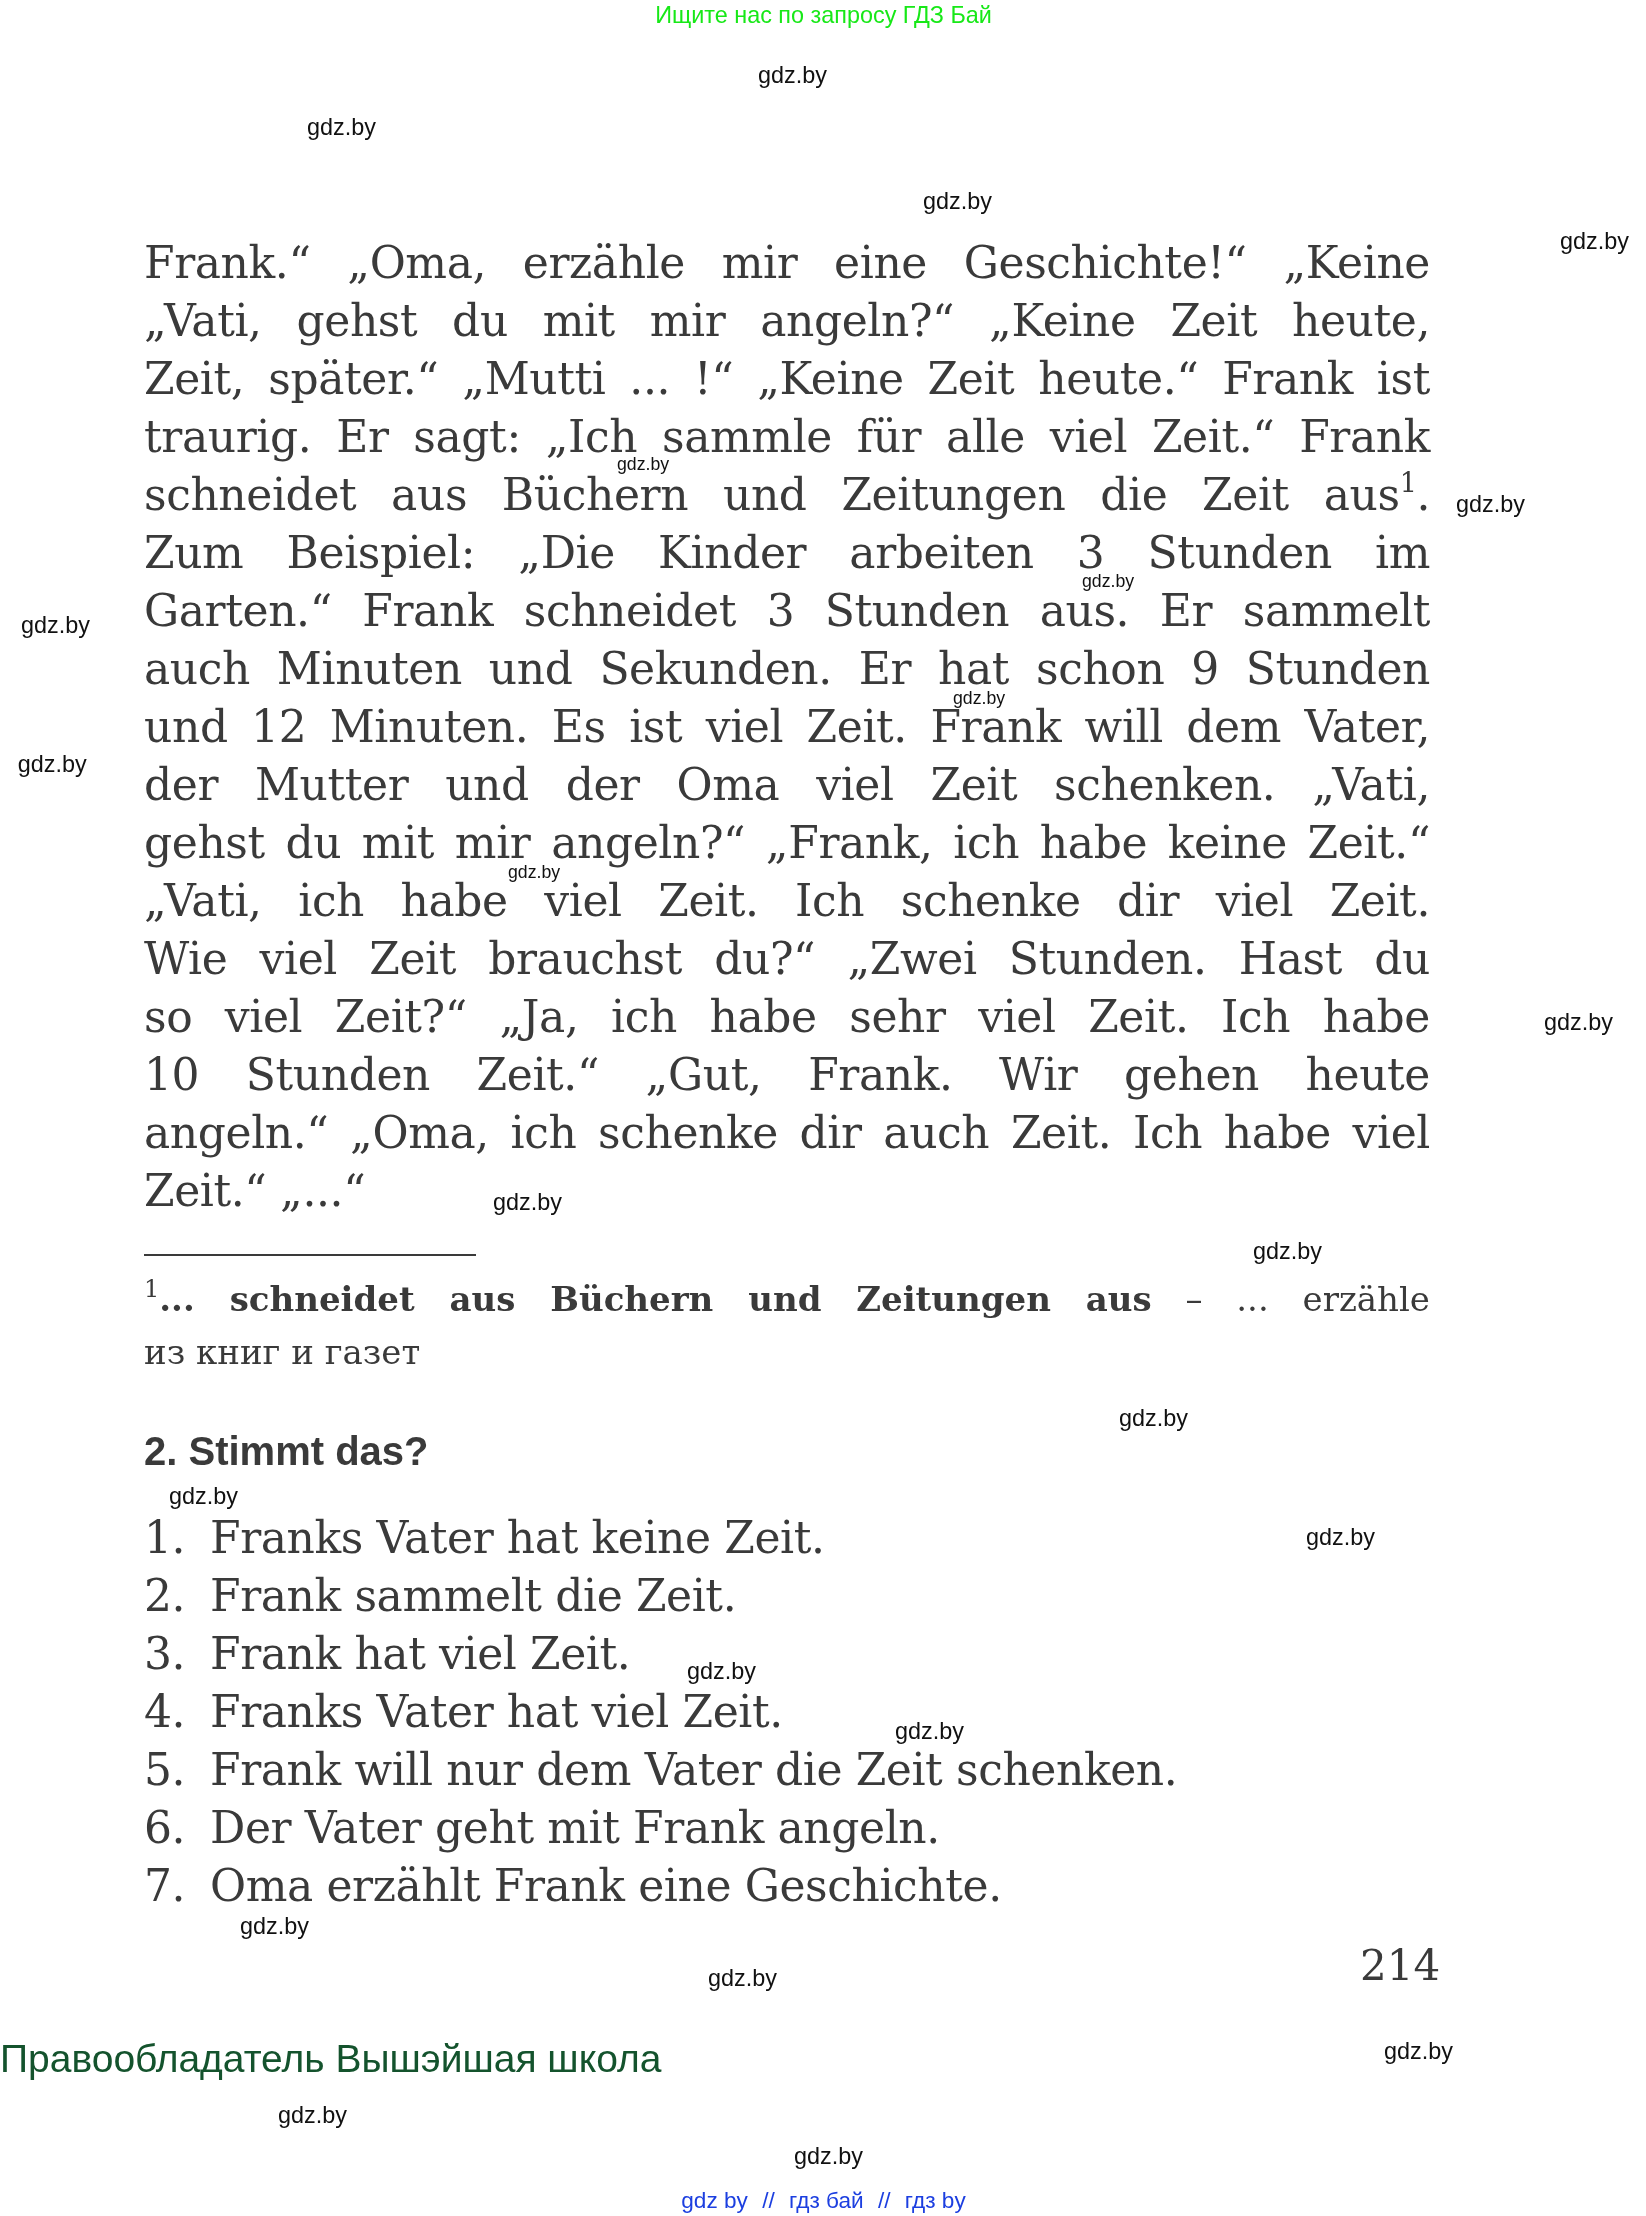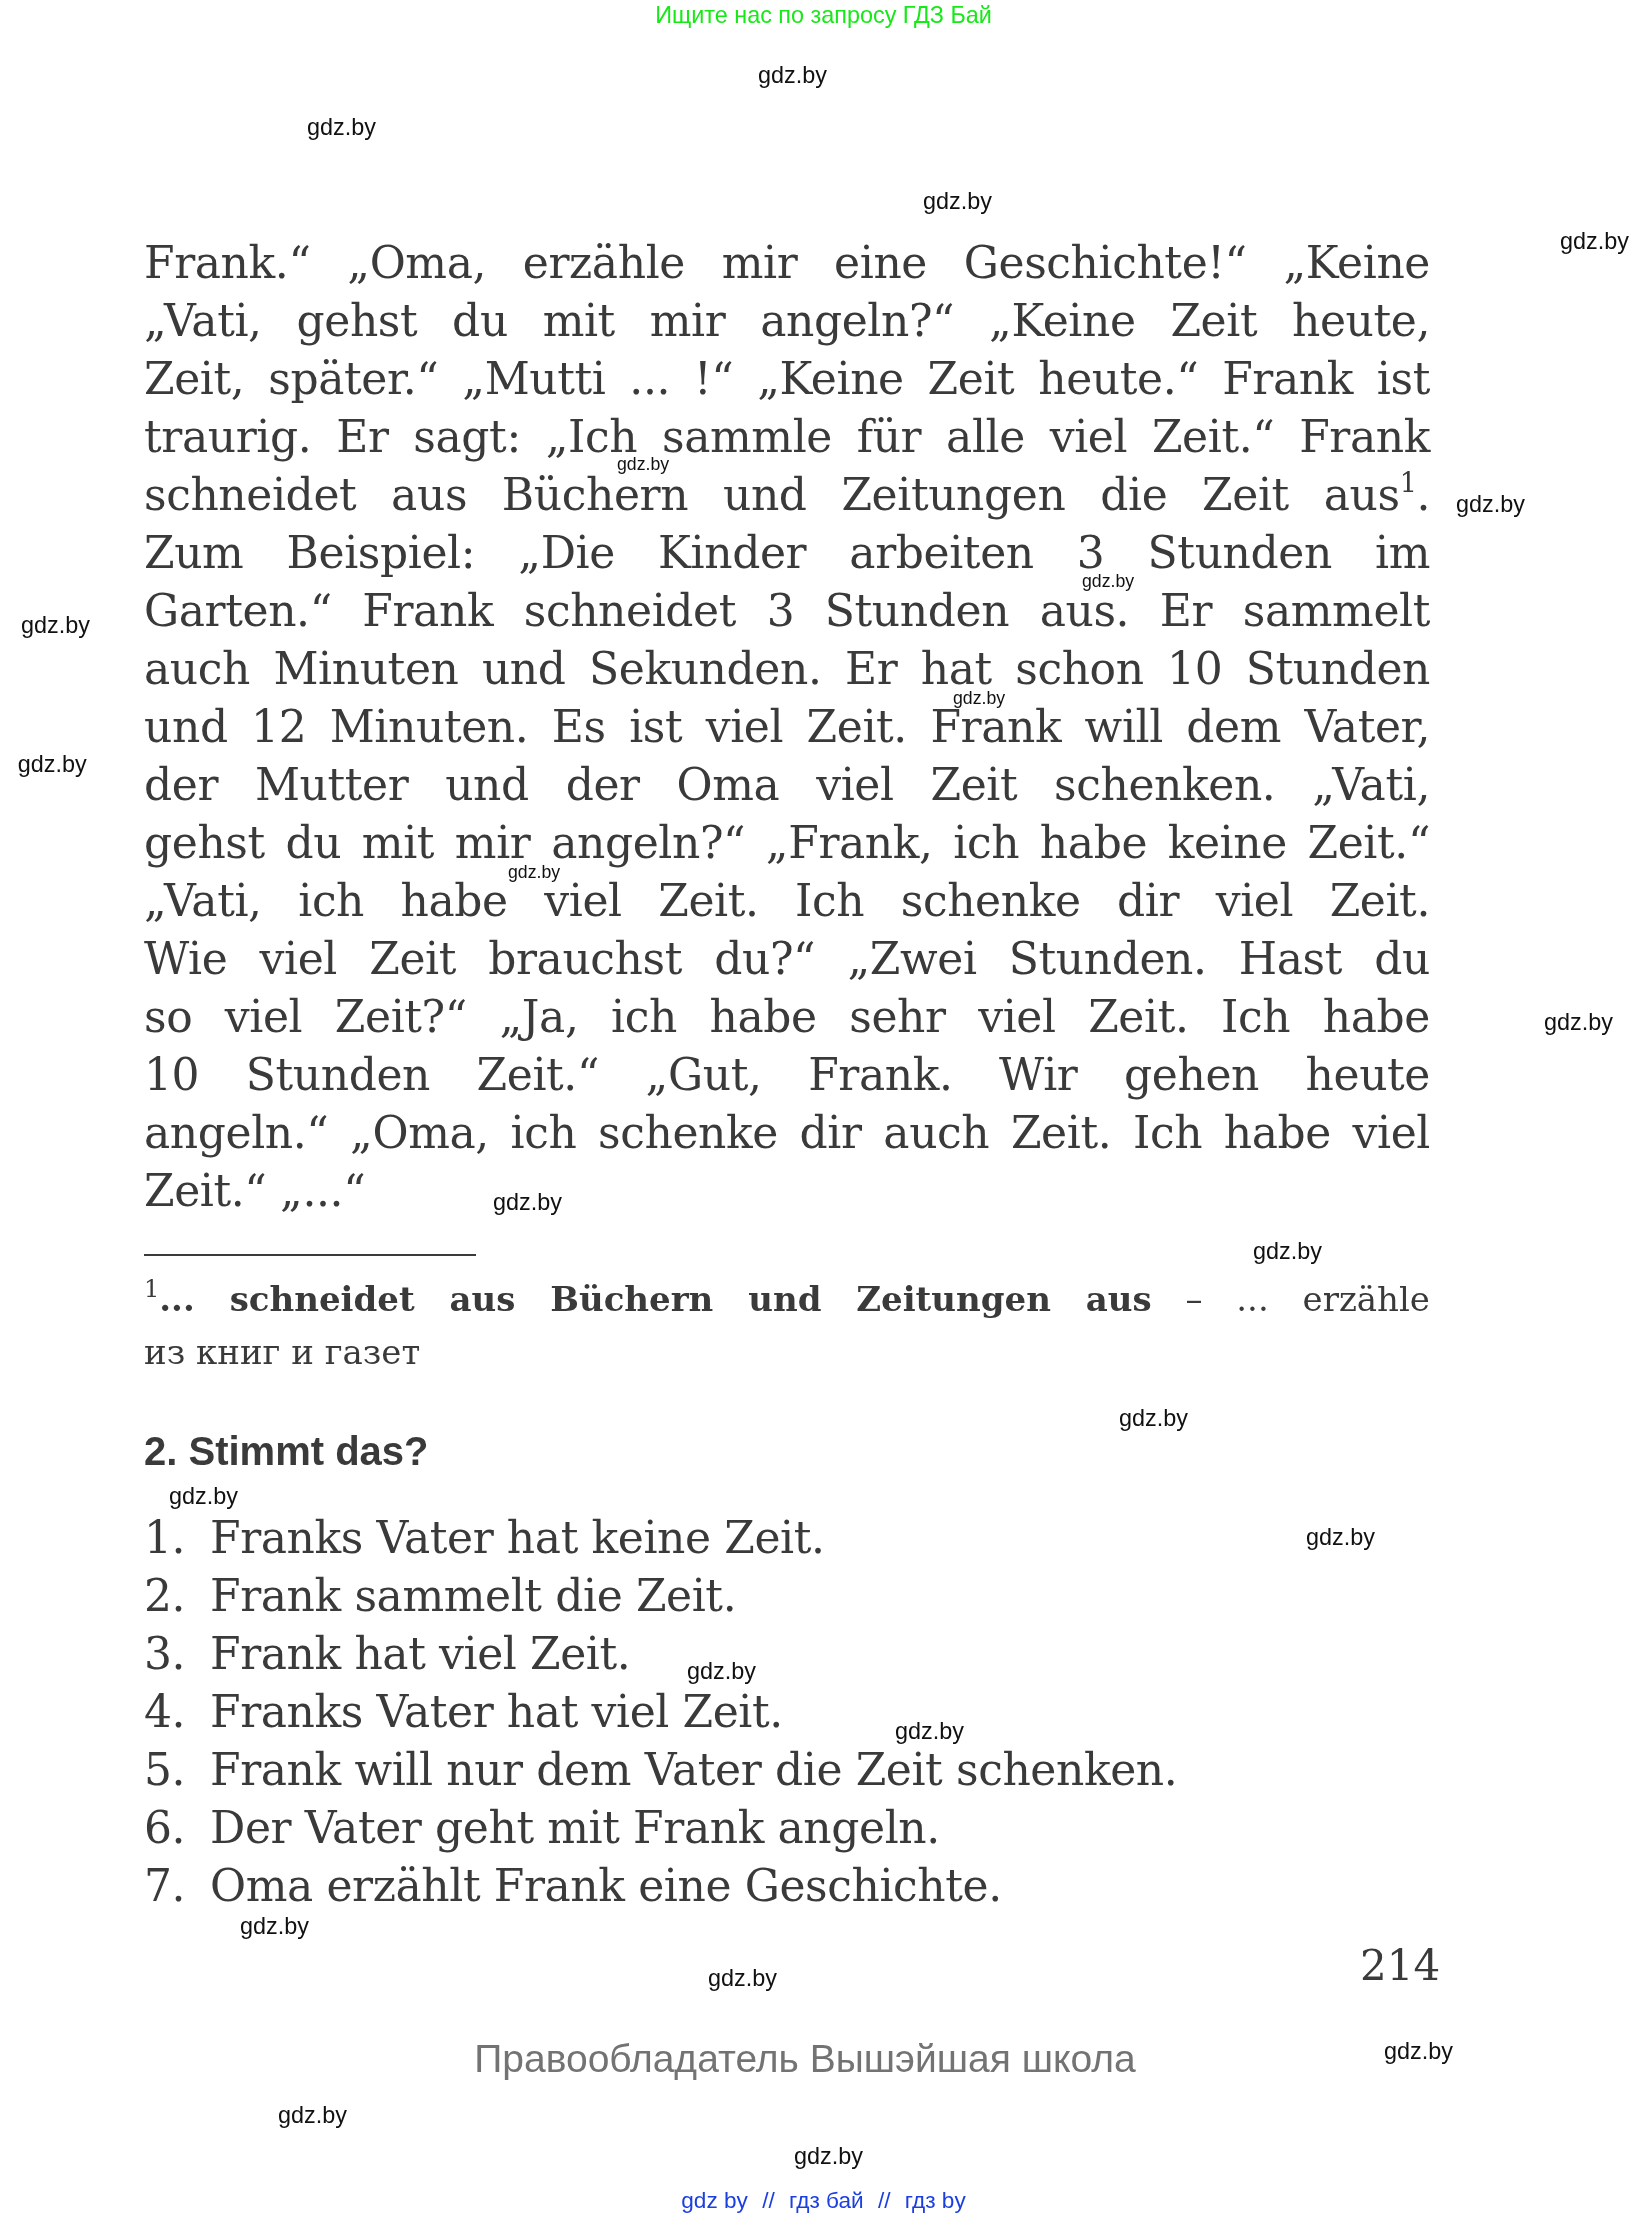--- a/index.html
+++ b/index.html
@@ -137,24 +137,24 @@
       font-family: "DejaVu Serif", serif;
       font-size: 42px;
       color: #3a3a3a;
       line-height: 48px;
     }
     .copyright {
       position: absolute;
       left: 0;
       top: 2036px;
       width: 1610px;
-      text-align: center;
+      text-align: left;
       font-family: "Liberation Sans", sans-serif;
       font-size: 39px;
-      color: #737373;
+      color: #14532d;
       line-height: 45px;
     }
     .bottom-links {
       position: absolute;
       left: 0;
       top: 2187px;
       width: 1647px;
       text-align: center;
       font-family: "Liberation Sans", sans-serif;
       font-size: 22.6px;
@@ -203,21 +203,21 @@
 
 <div class="page">
   <p class="story">
     <span class="line">Frank.“ „Oma, erzähle mir eine Geschichte!“ „Keine</span>
     <span class="line">„Vati, gehst du mit mir angeln?“ „Keine Zeit heute,</span>
     <span class="line">Zeit, später.“ „Mutti ... !“ „Keine Zeit heute.“ Frank ist</span>
     <span class="line">traurig. Er sagt: „Ich sammle für alle viel Zeit.“ Frank</span>
     <span class="line"><span>schneidet aus Büchern und Zeitungen die Zeit aus</span><sup>1</sup><span>.</span></span>
     <span class="line">Zum Beispiel: „Die Kinder arbeiten 3 Stunden im</span>
     <span class="line">Garten.“ Frank schneidet 3 Stunden aus. Er sammelt</span>
-    <span class="line">auch Minuten und Sekunden. Er hat schon 10 Stunden</span>
+    <span class="line">auch Minuten und Sekunden. Er hat schon 9 Stunden</span>
     <span class="line">und 12 Minuten. Es ist viel Zeit. Frank will dem Vater,</span>
     <span class="line">der Mutter und der Oma viel Zeit schenken. „Vati,</span>
     <span class="line">gehst du mit mir angeln?“ „Frank, ich habe keine Zeit.“</span>
     <span class="line">„Vati, ich habe viel Zeit. Ich schenke dir viel Zeit.</span>
     <span class="line">Wie viel Zeit brauchst du?“ „Zwei Stunden. Hast du</span>
     <span class="line">so viel Zeit?“ „Ja, ich habe sehr viel Zeit. Ich habe</span>
     <span class="line">10 Stunden Zeit.“ „Gut, Frank. Wir gehen heute</span>
     <span class="line">angeln.“ „Oma, ich schenke dir auch Zeit. Ich habe viel</span>
     <span class="line last">Zeit.“ „...“</span>
   </p>

